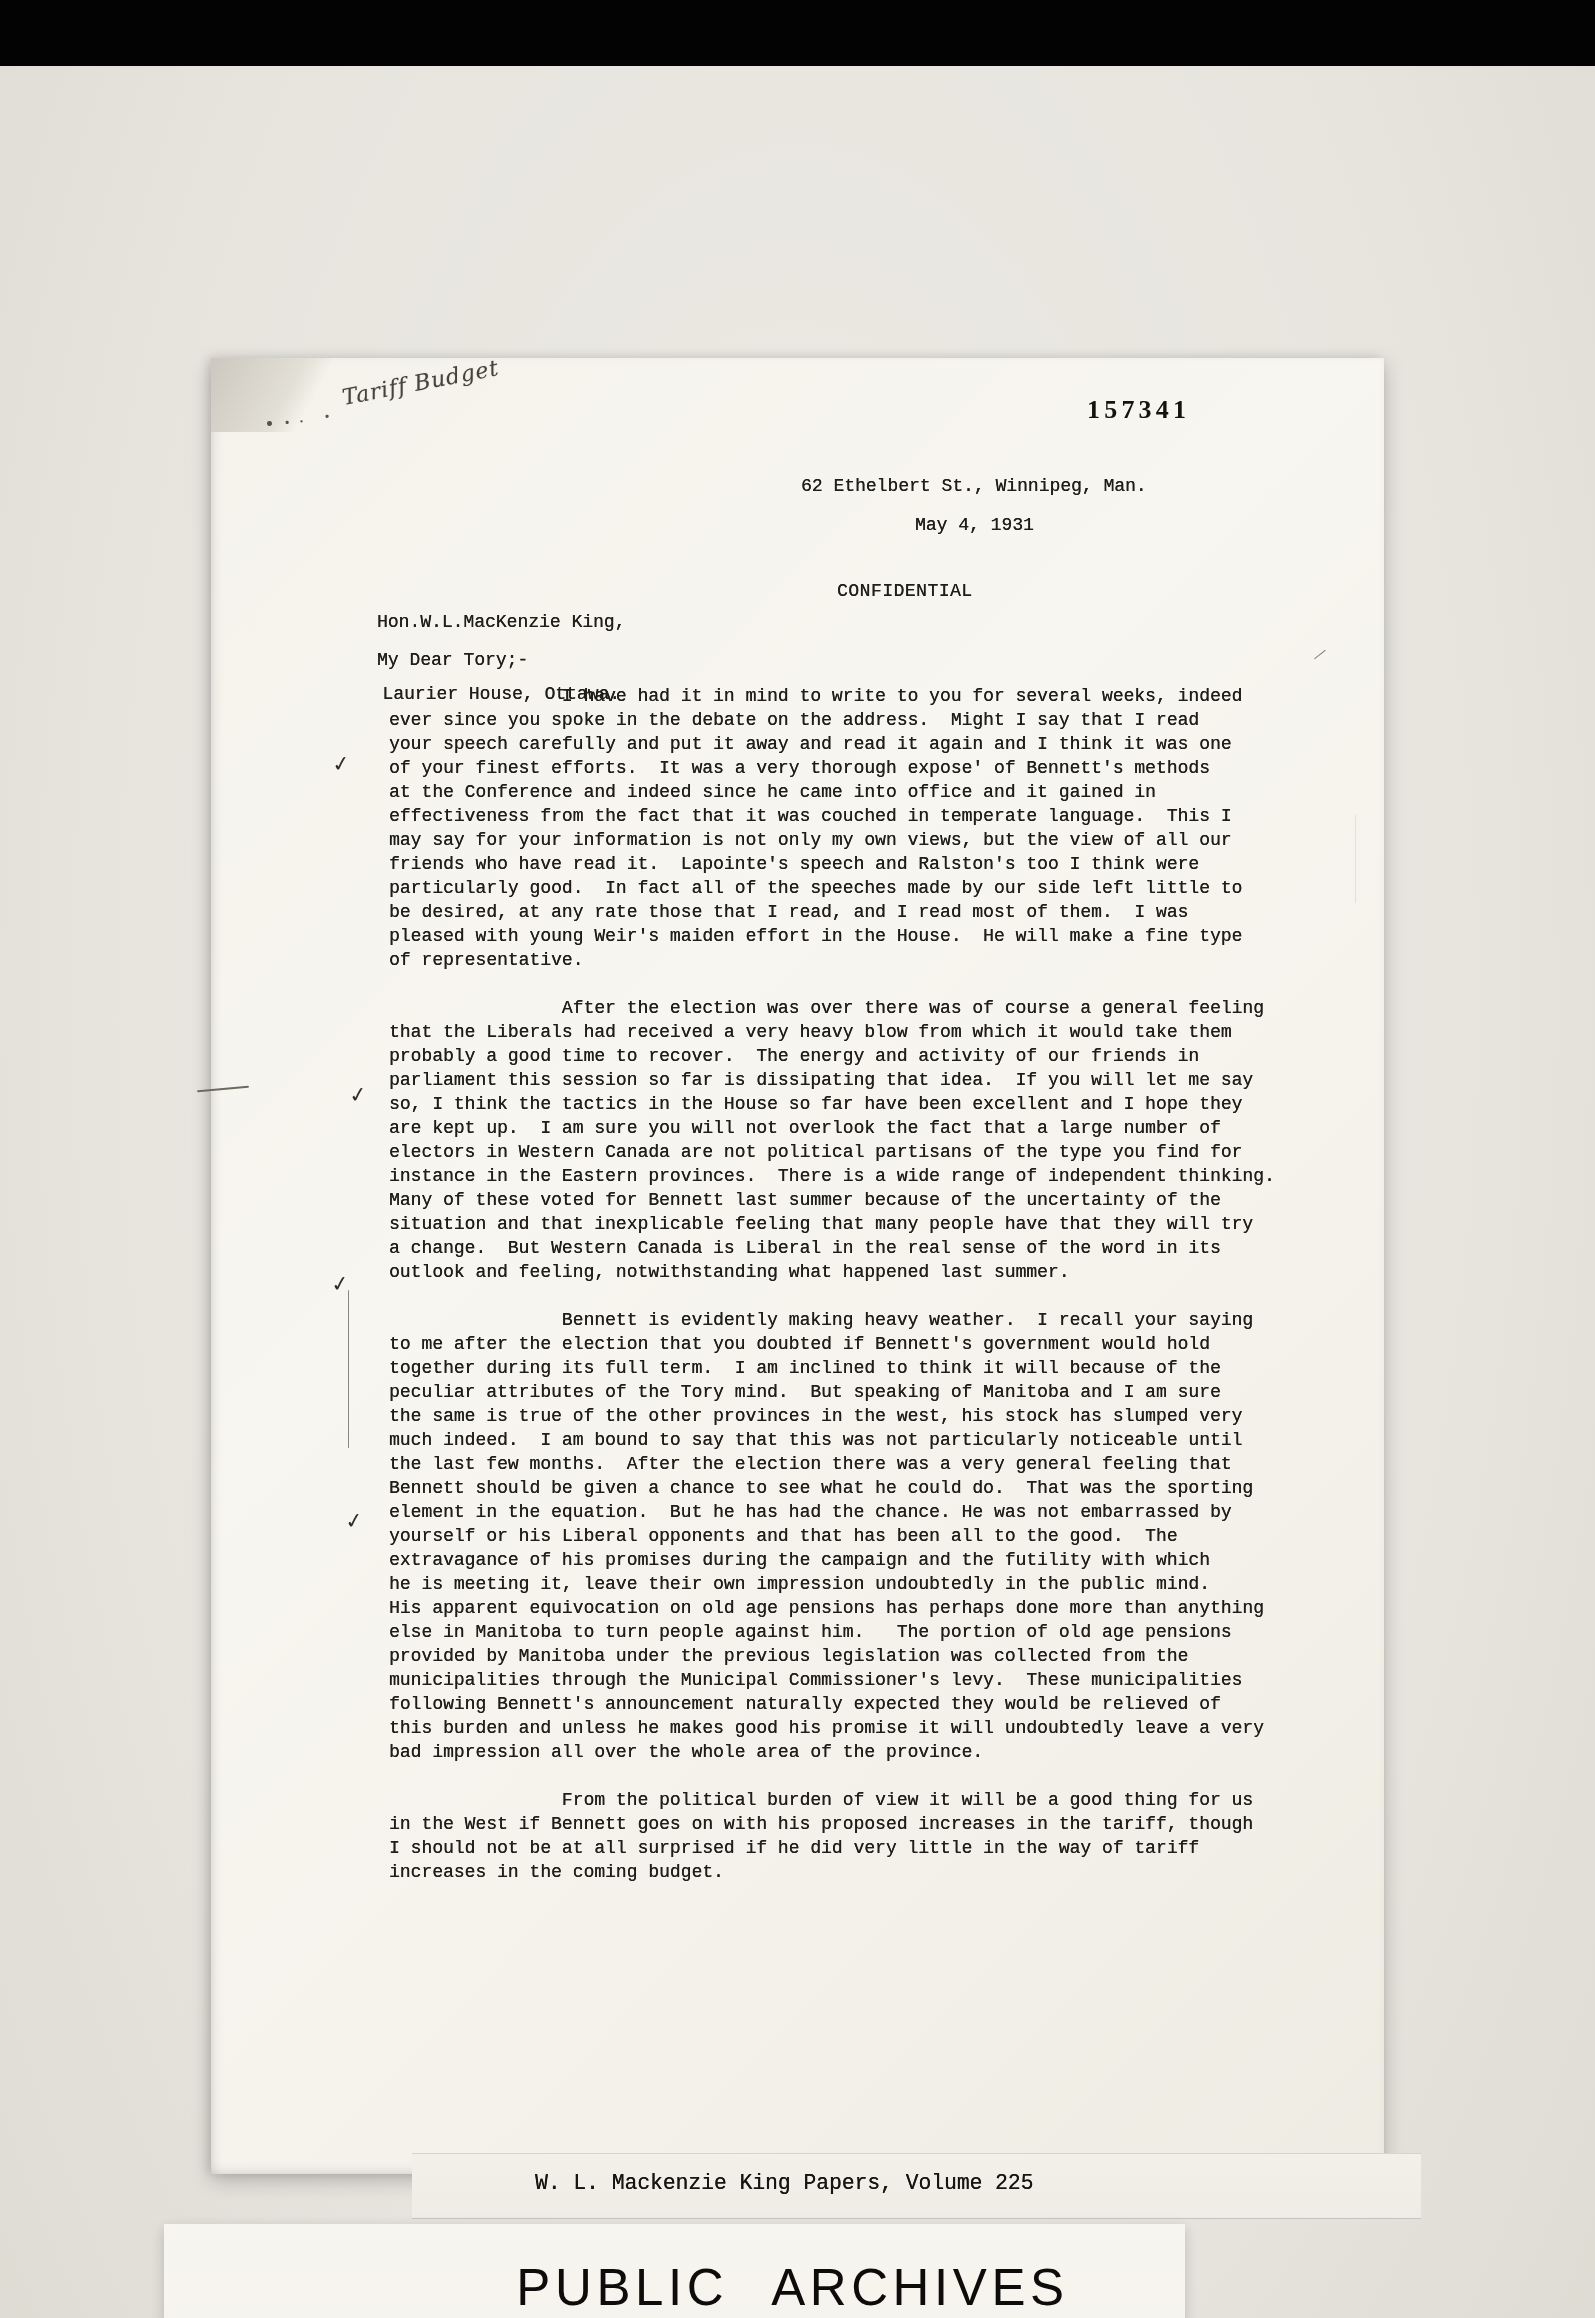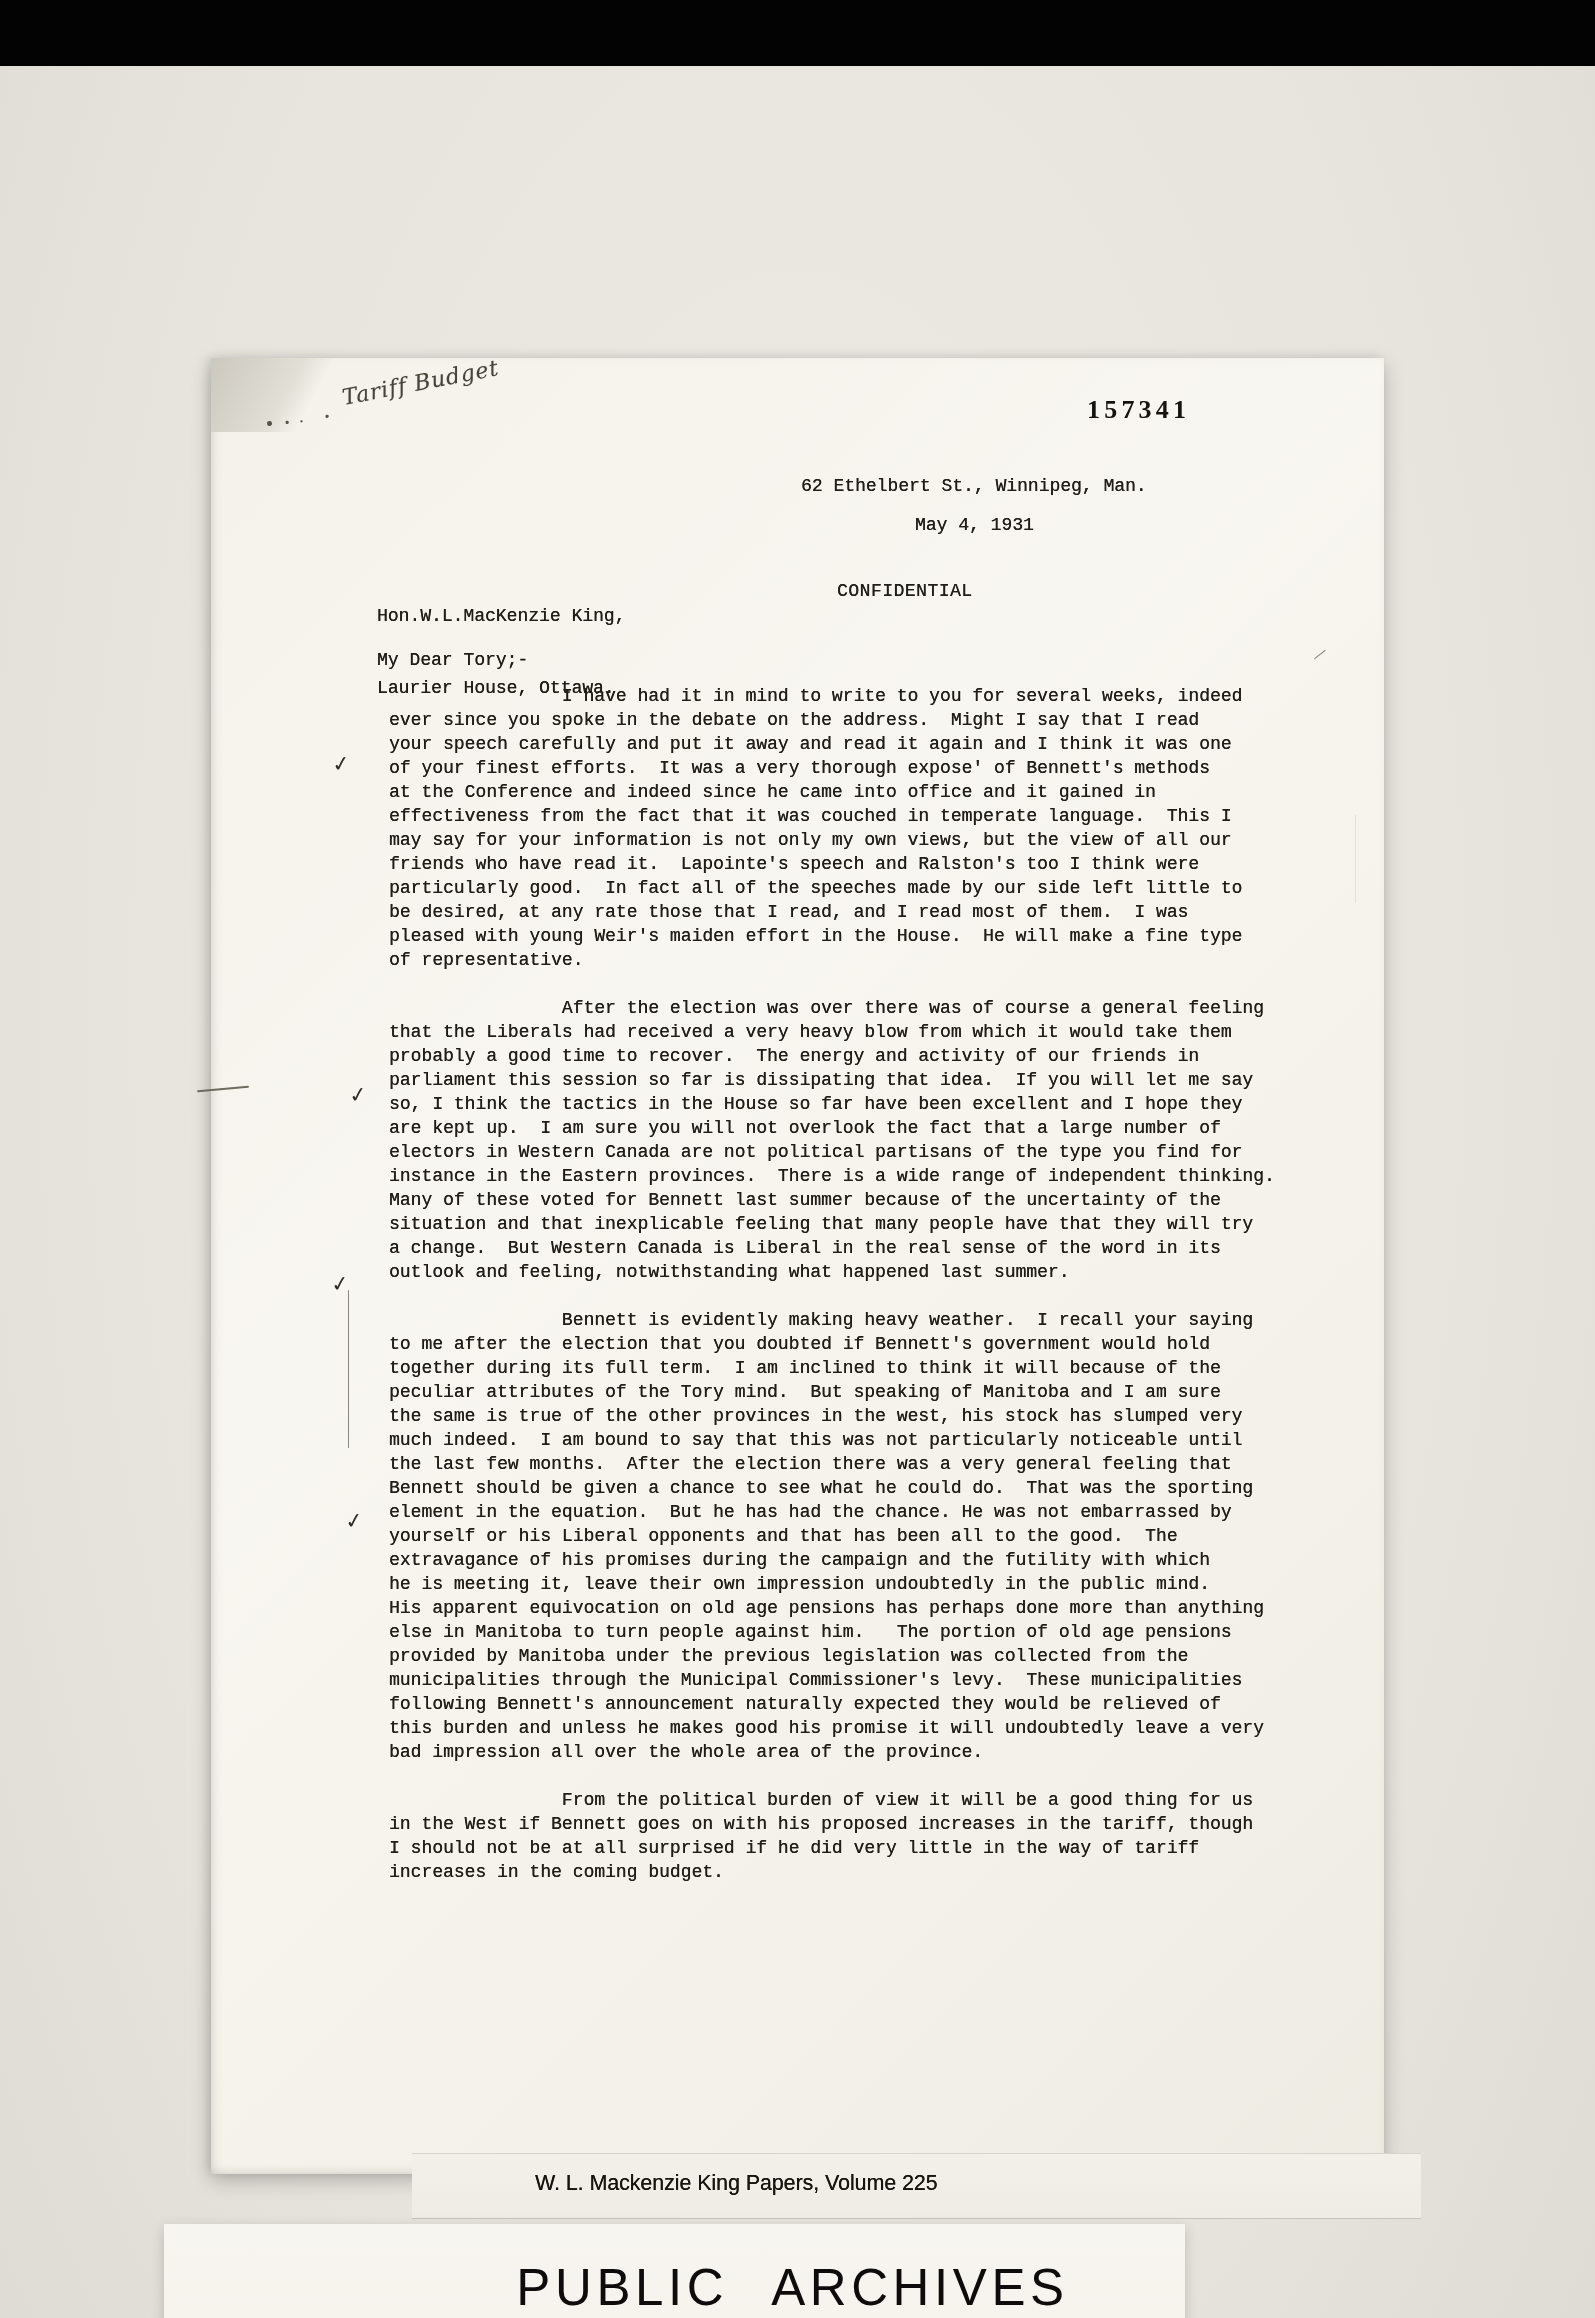--- a/index.html
+++ b/index.html
@@ -36,21 +36,21 @@
     text-shadow: 0.2px 0 0 currentColor;
     white-space: pre;
   }
   .archive-number {
     position: absolute; left: 876px; top: 37px;
     font-family: "Liberation Serif", serif;
     font-weight: bold; font-size: 26px; letter-spacing: 4.2px; color: #14130e;
   }
   .sender-address { left: 590px; top: 118px; }
   .letter-date   { left: 704px; top: 157px; }
-  .recipient     { left: 166px;  top: 198px; line-height: 24px; }
+  .recipient     { left: 166px;  top: 204px; line-height: 24px; text-align: center; }
   .confidential  { left: 626px; top: 223px; letter-spacing: 0.5px; }
   .salutation    { left: 166px;  top: 292px; }
   .letter-body   { position: absolute; left: 166px; top: 326px; }
   .para {
     white-space: pre;
     font-family: "Liberation Mono", monospace;
     font-size: 18px; line-height: 24px;
     margin: 0 0 24px 12px;
     color: #201e18;
     text-shadow: 0.2px 0 0 currentColor;
@@ -100,21 +100,21 @@
   
   .caption-strip {
     position: absolute; left: 412px; top: 2153px; width: 1009px; height: 64px;
     background: linear-gradient(180deg, #f2f0e9, #efece5);
     border-top: 0.5px solid rgba(0,0,0,0.10);
     border-bottom: 0.9px solid rgba(0,0,0,0.18);
     z-index: 2;
   }
   .caption-text {
     position: absolute; left: 123px; top: 16.7px;
-    font-family: Liberation Sans, sans-serif;
+    font-family: Liberation Mono, monospace;
     font-size: 21.3px; color: #171510; white-space: pre;
     text-shadow: 0.2px 0 0 currentColor;
   }
 
   
   .stamp-card {
     position: absolute; left: 164px; top: 2224px; width: 1021px; height: 321px;
     background: linear-gradient(180deg, #f7f5ef 0%, #f4f2eb 60%, #f0ede6 100%);
     box-shadow: 0 3.7px 12px rgba(0,0,0,0.18);
     z-index: 2;

